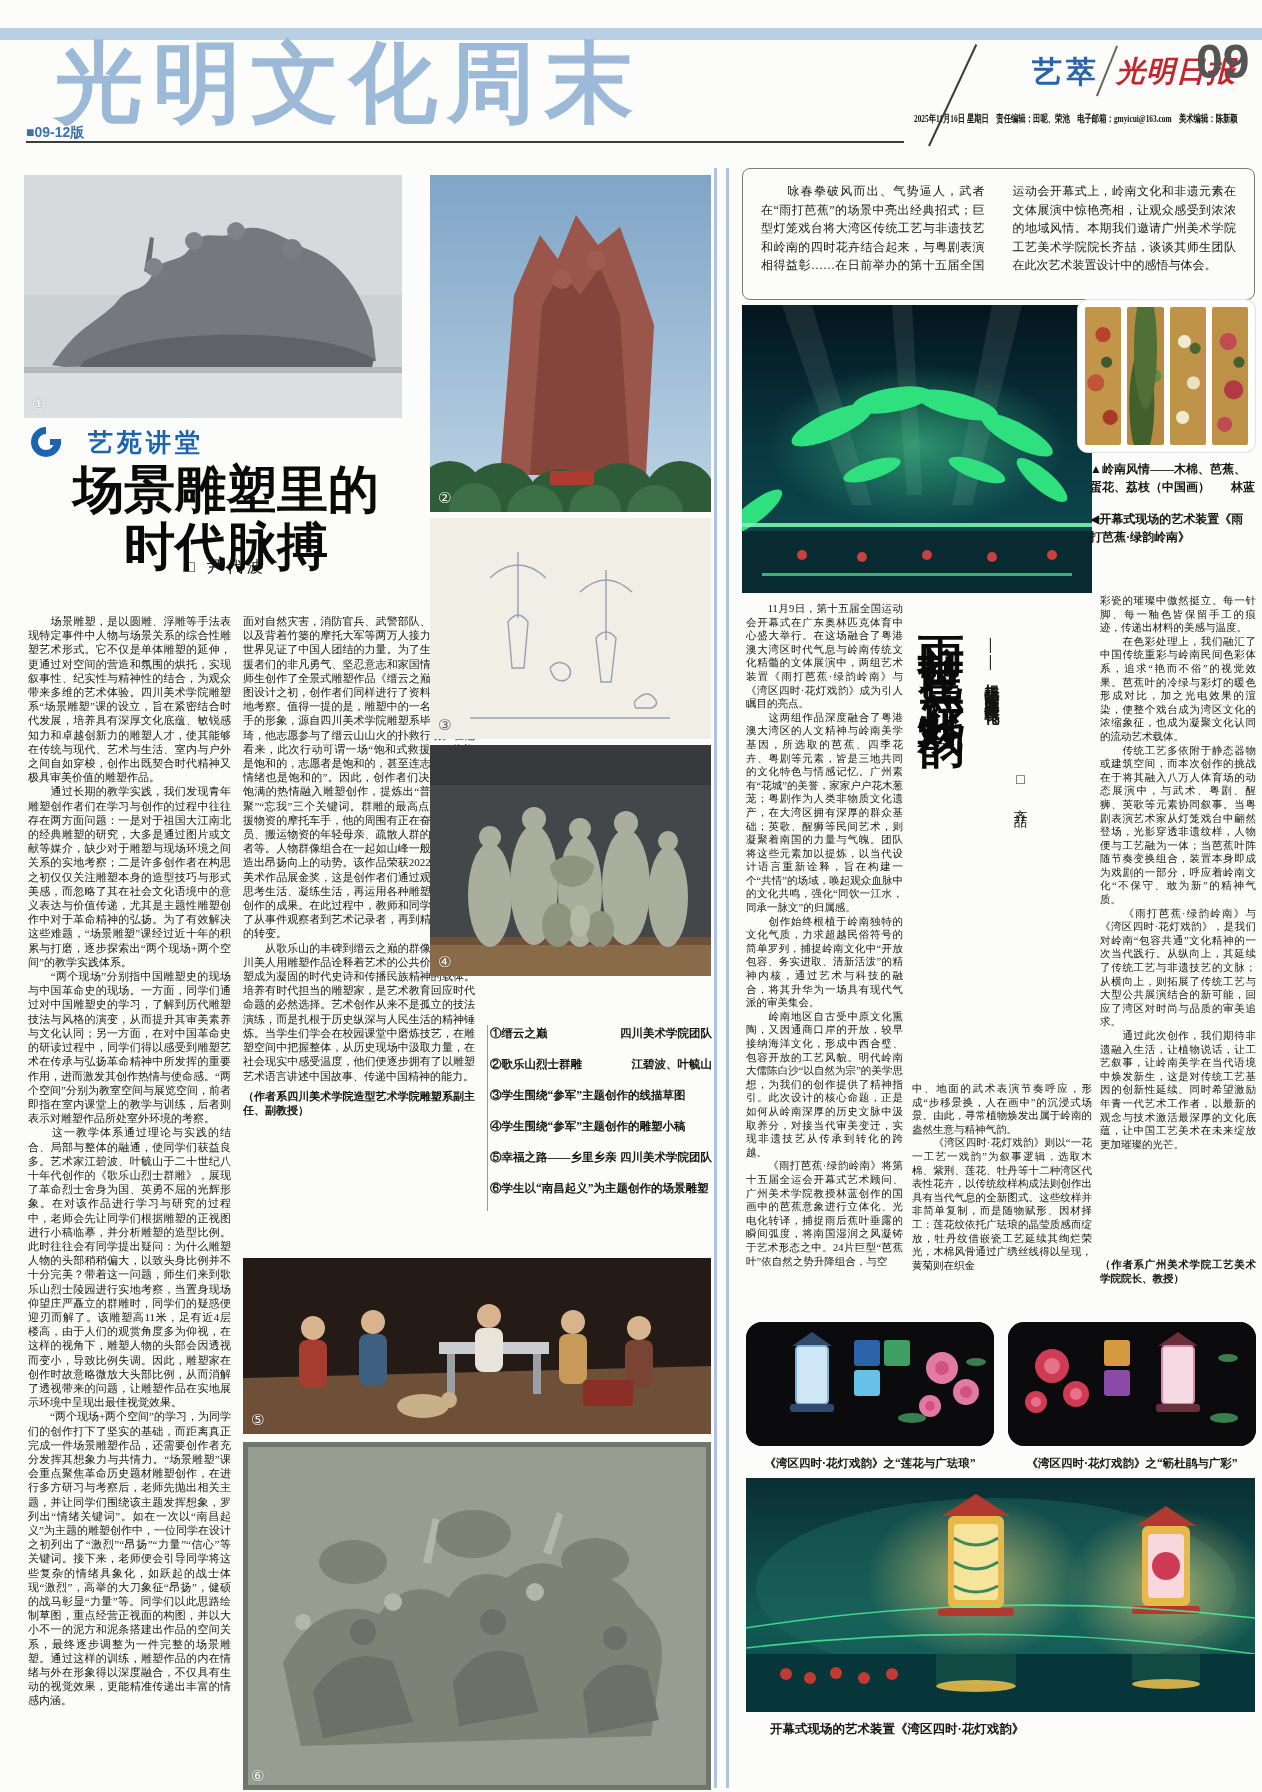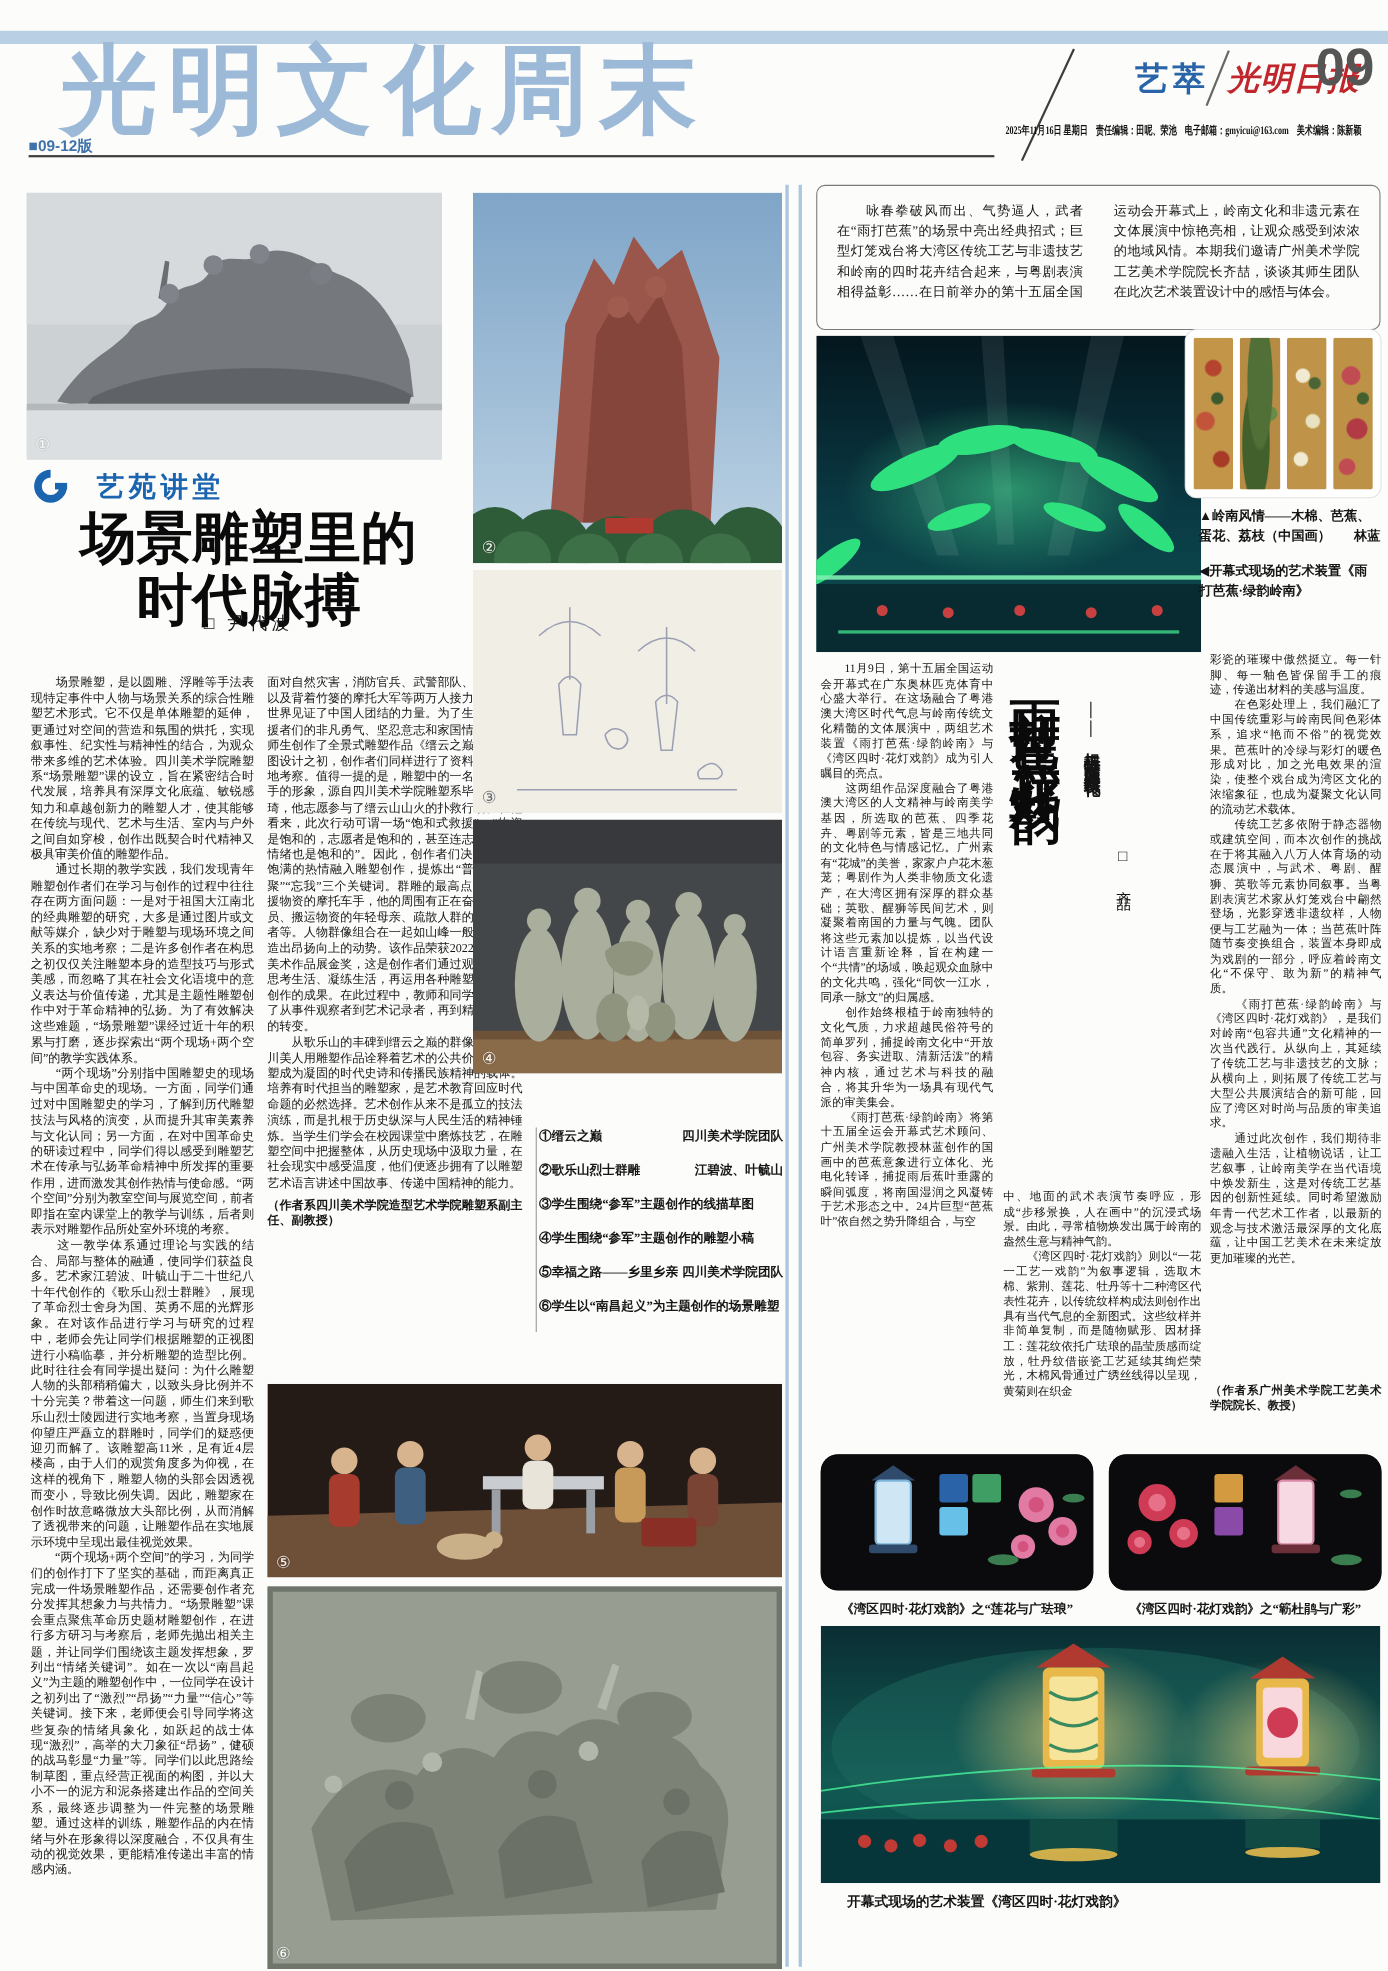--- a/index.html
+++ b/index.html
@@ -324,20 +324,21 @@
 <div class="abs capt" style="left:1090px;top:460px;width:165px;">
   <span>▲岭南风情——木棉、芭蕉、蛋花、荔枝（中国画）</span>
   <span style="float:right;font-weight:bold;">林蓝</span>
 </div>
 <div class="abs capt" style="left:1090px;top:510px;width:165px;">◀开幕式现场的艺术装置《雨打芭蕉·绿韵岭南》</div>
 
 <div class="bodycol right-body" style="left:746px;top:602px;width:157px;height:702px;">
   <p>　　11月9日，第十五届全国运动会开幕式在广东奥林匹克体育中心盛大举行。在这场融合了粤港澳大湾区时代气息与岭南传统文化精髓的文体展演中，两组艺术装置《雨打芭蕉·绿韵岭南》与《湾区四时·花灯戏韵》成为引人瞩目的亮点。</p>
   <p>　　这两组作品深度融合了粤港澳大湾区的人文精神与岭南美学基因，所选取的芭蕉、四季花卉、粤剧等元素，皆是三地共同的文化特色与情感记忆。广州素有“花城”的美誉，家家户户花木葱茏；粤剧作为人类非物质文化遗产，在大湾区拥有深厚的群众基础；英歌、醒狮等民间艺术，则凝聚着南国的力量与气魄。团队将这些元素加以提炼，以当代设计语言重新诠释，旨在构建一个“共情”的场域，唤起观众血脉中的文化共鸣，强化“同饮一江水，同承一脉文”的归属感。</p>
   <p>　　创作始终根植于岭南独特的文化气质，力求超越民俗符号的简单罗列，捕捉岭南文化中“开放包容、务实进取、清新活泼”的精神内核，通过艺术与科技的融合，将其升华为一场具有现代气派的审美集会。</p>
+  <p>　　岭南地区自古受中原文化熏陶，又因通商口岸的开放，较早接纳海洋文化，形成中西合璧、包容开放的工艺风貌。明代岭南大儒陈白沙“以自然为宗”的美学思想，为我们的创作提供了精神指引。此次设计的核心命题，正是如何从岭南深厚的历史文脉中汲取养分，对接当代审美变迁，实现非遗技艺从传承到转化的跨越。</p>
   <p>　　《雨打芭蕉·绿韵岭南》将第十五届全运会开幕式艺术顾问、广州美术学院教授林蓝创作的国画中的芭蕉意象进行立体化、光电化转译，捕捉雨后蕉叶垂露的瞬间弧度，将南国湿润之风凝铸于艺术形态之中。24片巨型“芭蕉叶”依自然之势升降组合，与空</p>
 </div>
 
 <div class="abs" style="left:912px;top:600px;width:182px;height:472px;display:flex;flex-direction:row;align-items:flex-start;">
   <div class="vt" style="font-size:46px;line-height:58px;font-weight:900;letter-spacing:9px;height:472px;color:#0a0a0a;">雨打芭蕉 花灯戏韵</div>
   <div class="vt" style="font-size:15px;font-weight:bold;letter-spacing:2px;height:440px;padding-top:38px;margin-left:12px;">——根植于岭南文脉的非遗当代转化</div>
   <div class="vt" style="font-size:14px;letter-spacing:4px;height:300px;padding-top:172px;margin-left:10px;">□ 齐喆</div>
 </div>
 
 <div class="bodycol right-body" style="left:912px;top:1082px;width:180px;height:222px;">

